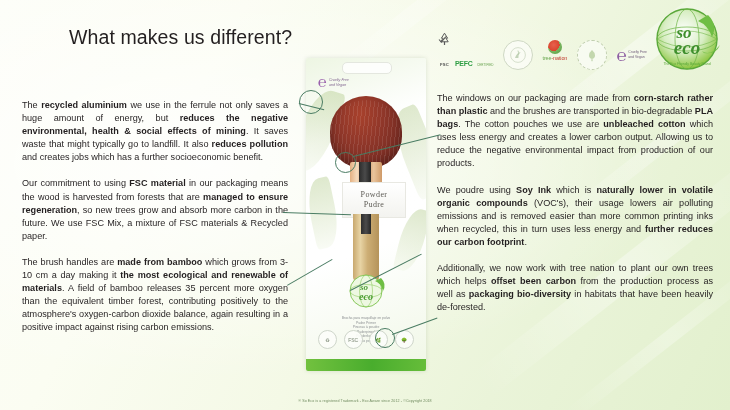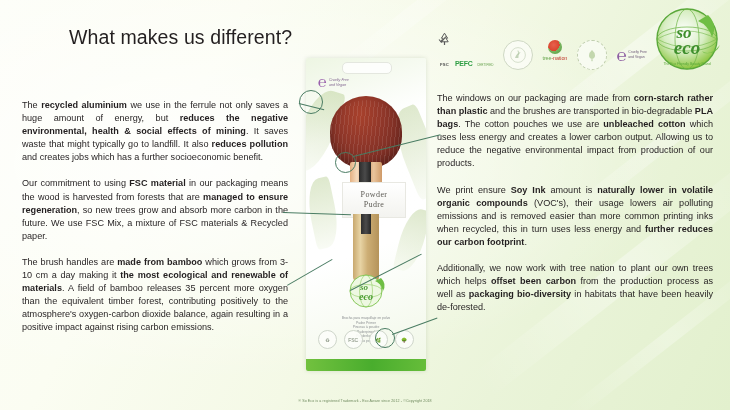--- a/index.html
+++ b/index.html
@@ -254,21 +254,21 @@
   <div id="title">What makes us different?</div>
 
   <div id="col-left" class="col">
       <p><span>The </span><b>recycled aluminium</b><span> we use in the ferrule not only saves a huge amount of energy, but </span><b>reduces the negative environmental, health &amp; social effects of mining</b><span>. It saves waste that might typically go to landfill. It also </span><b>reduces pollution</b><span> and creates jobs which has a further socioeconomic benefit.</span></p>
       <p><span>Our commitment to using </span><b>FSC material</b><span> in our packaging means the wood is harvested from forests that are </span><b>managed to ensure regeneration</b><span>, so new trees grow and absorb more carbon in the future. We use FSC Mix, a mixture of FSC materials &amp; Recycled paper.</span></p>
       <p><span>The brush handles are </span><b>made from bamboo</b><span> which grows from 3-10 cm a day making it </span><b>the most ecological and renewable of materials</b><span>. A field of bamboo releases 35 percent more oxygen than the equivalent timber forest, contributing positively to the atmosphere's oxygen-carbon dioxide balance, again resulting in a positive impact against rising carbon emissions.</span></p>
     </div>
 
   <div id="col-right" class="col">
       <p><span>The windows on our packaging are made from </span><b>corn-starch rather than plastic</b><span> and the brushes are transported in bio-degradable </span><b>PLA bags</b><span>. The cotton pouches we use are </span><b>unbleached cotton</b><span> which uses less energy and creates a lower carbon output. Allowing us to reduce the negative environmental impact from production of our products.</span></p>
-      <p><span>We print ensure </span><b>Soy Ink</b><span> amount is </span><b>naturally lower in volatile organic compounds</b><span> (VOC's), their usage lowers air polluting emissions and is removed easier than more common printing inks when recycled, this in turn uses less energy and </span><b>further reduces our carbon footprint</b><span>.</span></p>
+      <p><span>We poudre using </span><b>Soy Ink</b><span> which is </span><b>naturally lower in volatile organic compounds</b><span> (VOC's), their usage lowers air polluting emissions and is removed easier than more common printing inks when recycled, this in turn uses less energy and </span><b>further reduces our carbon footprint</b><span>.</span></p>
       <p><span>Additionally, we now work with tree nation to plant our own trees which helps </span><b>offset been carbon</b><span> from the production process as well as </span><b>packaging bio-diversity</b><span> in habitats that have been heavily de-forested.</span></p>
     </div>
 
   <div id="logos">
 
     <div class="logo fsc-wrap">
       <div class="fsc-mark">
         <svg width="15" height="16" viewBox="0 0 15 16" aria-hidden="true">
           <path d="M7.5 1.2 L10.6 6.2 L8.9 6.2 L11.2 9.8 L3.8 9.8 L6.1 6.2 L4.4 6.2 Z" fill="none" stroke="#5b5b5b" stroke-width="1"></path>
           <rect x="6.9" y="9.6" width="1.2" height="3.4" fill="#5b5b5b"></rect>

